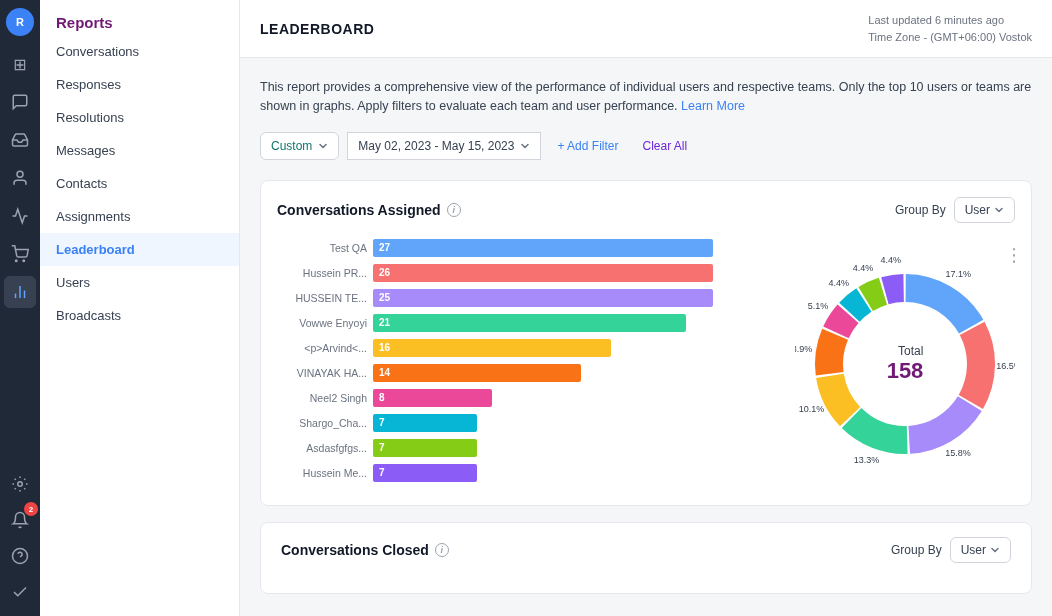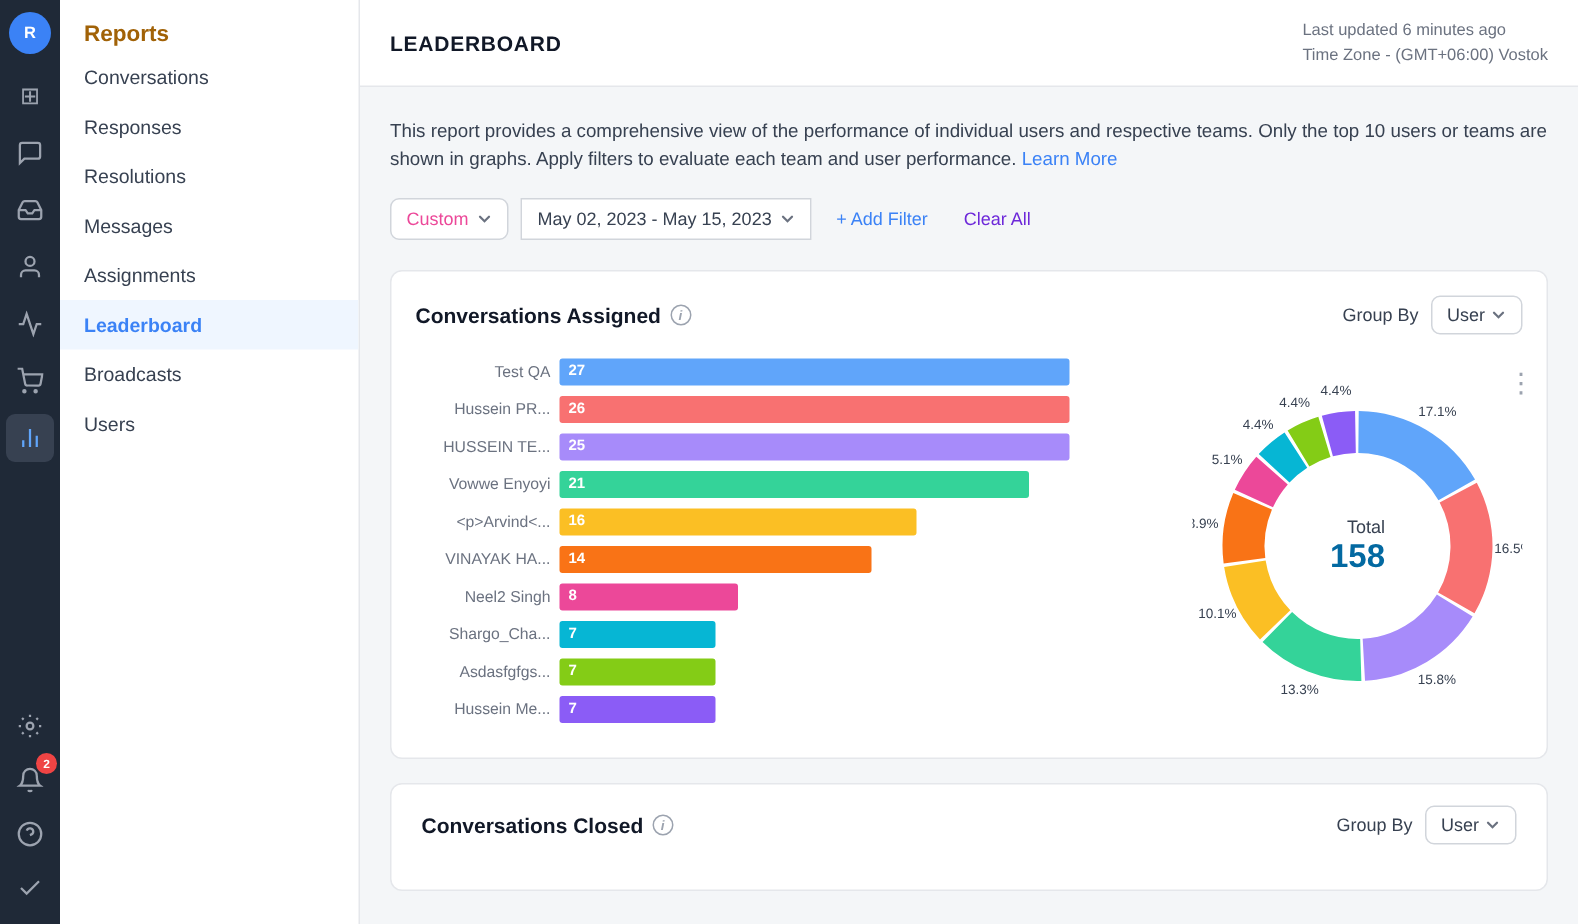--- a/index.html
+++ b/index.html
@@ -37,21 +37,21 @@
     .sidebar {
       width: 200px;
       background: #fff;
       border-right: 1px solid #e5e7eb;
       display: flex;
       flex-direction: column;
       flex-shrink: 0;
       overflow-y: auto;
     }
     .sidebar-title {
-      font-size: 15px; font-weight: 700; color: #a16207;
+      font-size: 15px; font-weight: 700; color: #701a75;
       padding: 14px 16px 4px;
     }
     .sidebar-item {
       padding: 9px 16px;
       font-size: 13px;
       color: #374151;
       cursor: pointer;
       border-radius: 0;
     }
     .sidebar-item.active { color: #3b82f6; font-weight: 600; background: #eff6ff; }
@@ -98,21 +98,21 @@
       display: flex;
       align-items: center;
       gap: 8px;
       margin-bottom: 20px;
     }
     .filter-select {
       padding: 6px 10px;
       border: 1px solid #d1d5db;
       border-radius: 6px;
       font-size: 12px;
-      color: #ec4899;
+      color: #0f766e;
       background: #fff;
       display: flex;
       align-items: center;
       gap: 6px;
       cursor: pointer;
     }
     .date-filter {
       padding: 6px 10px;
       border: 1px solid #d1d5db;
       border-radius: 0;
@@ -241,21 +241,21 @@
       flex-shrink: 0;
     }
     .donut-center {
       position: absolute;
       top: 50%; left: 50%;
       transform: translate(-50%, -50%);
       text-align: right;
       pointer-events: none;
     }
     .donut-total-label { font-size: 12px; color: #374151; font-weight: 500; }
-    .donut-total-value { font-size: 22px; font-weight: 700; color: #0369a1; }
+    .donut-total-value { font-size: 22px; font-weight: 700; color: #701a75; }
 
     .more-options {
       font-size: 18px;
       color: #6b7280;
       cursor: pointer;
       line-height: 1;
     }
     .chart-top-right { display: flex; align-items: flex-start; gap: 8px; }
   </style>
 </head>
@@ -328,24 +328,25 @@
     </div>
   </div>
 </div>
 
 <div class="sidebar">
   <div class="sidebar-title">Reports</div>
   <div class="sidebar-item">Conversations</div>
   <div class="sidebar-item">Responses</div>
   <div class="sidebar-item">Resolutions</div>
   <div class="sidebar-item">Messages</div>
+  <div class="sidebar-item">Contacts</div>
   <div class="sidebar-item">Assignments</div>
   <div class="sidebar-item active">Leaderboard</div>
+  <div class="sidebar-item">Users</div>
   <div class="sidebar-item">Broadcasts</div>
-  <div class="sidebar-item">Users</div>
 </div>
 
 <div class="main">
 
   <div class="header">
     <div class="header-title">LEADERBOARD</div>
     <div class="header-meta">
       <div>Last updated 6 minutes ago</div>
       <div>Time Zone - (GMT+06:00) Vostok</div>
     </div>

